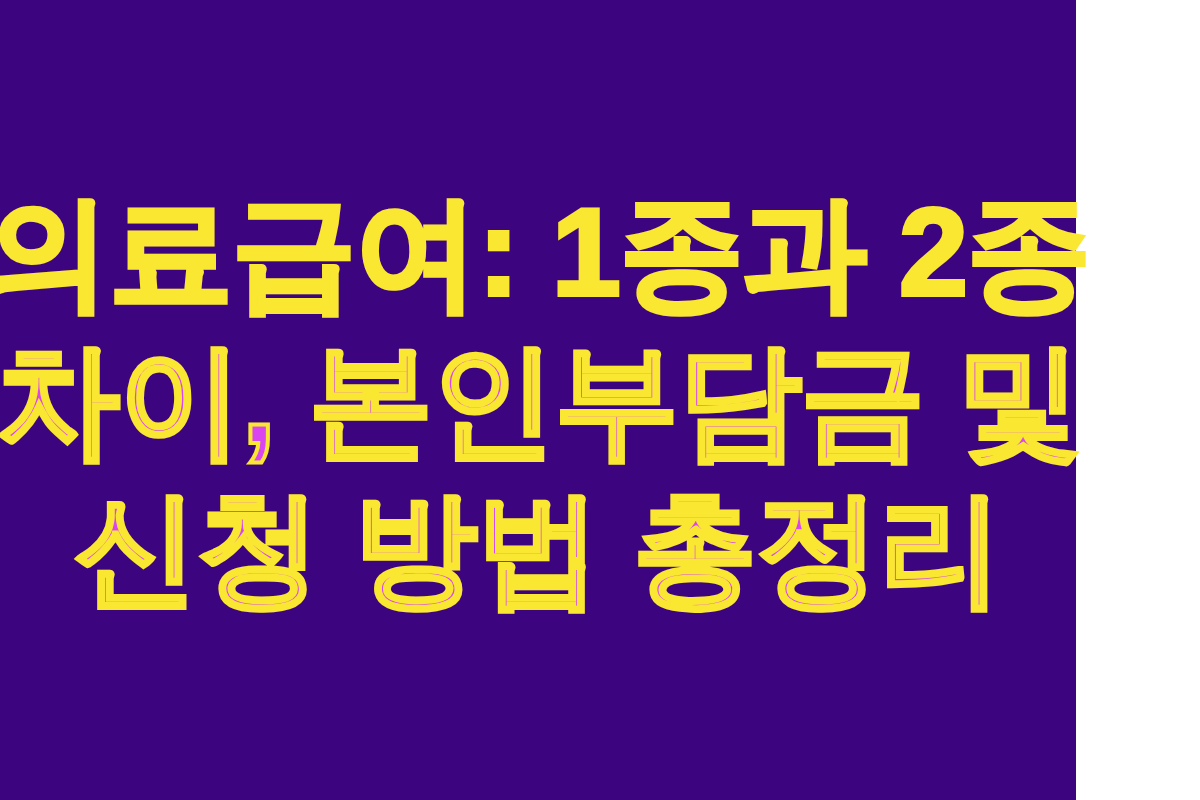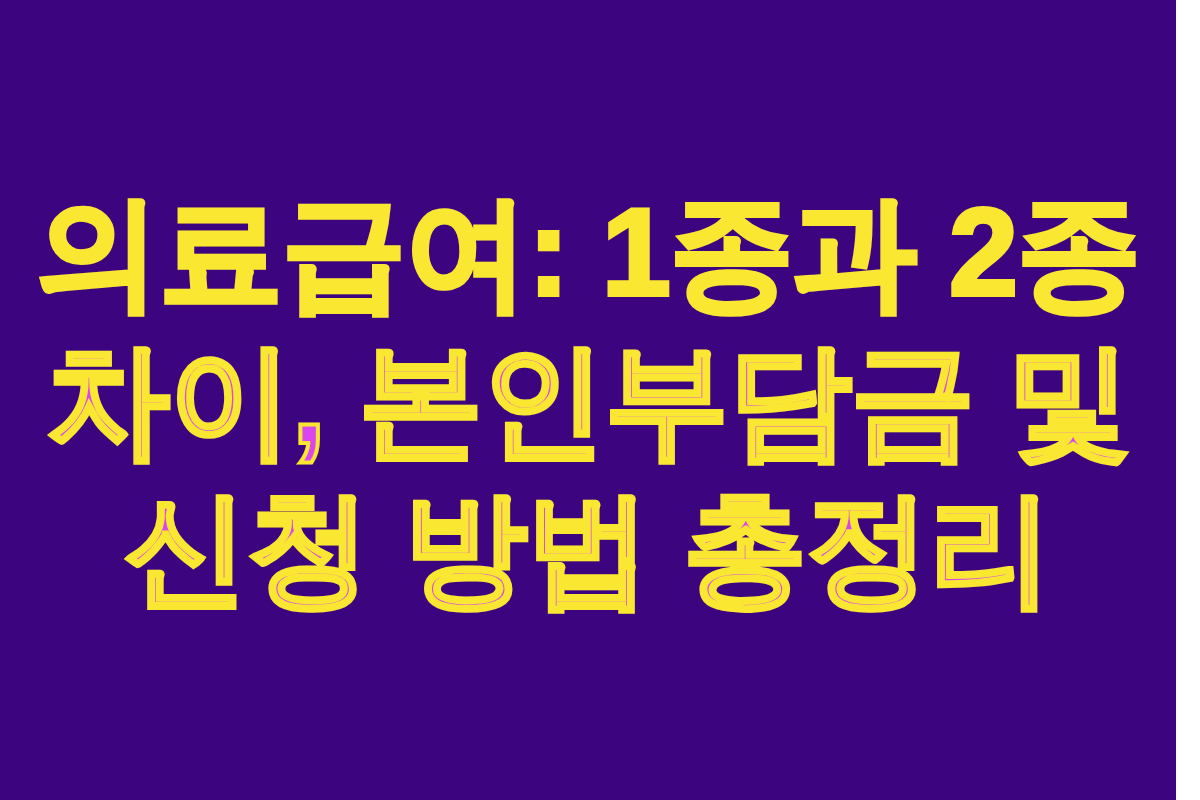--- a/index.html
+++ b/index.html
@@ -7,21 +7,21 @@
     padding: 0;
   }
   body {
     width: 1200px;
     height: 800px;
     overflow: hidden;
     font-family: "Liberation Sans", "DejaVu Sans", sans-serif;
   }
   #thumbnail-canvas {
     position: relative;
-    width: 1176px;
+    width: 1076px;
     height: 800px;
     background: #3d0480;
     display: flex;
     align-items: center;
     justify-content: center;
     box-sizing: border-box;
   }
   #title-block {
     width: 1130px;
     text-align: center;

